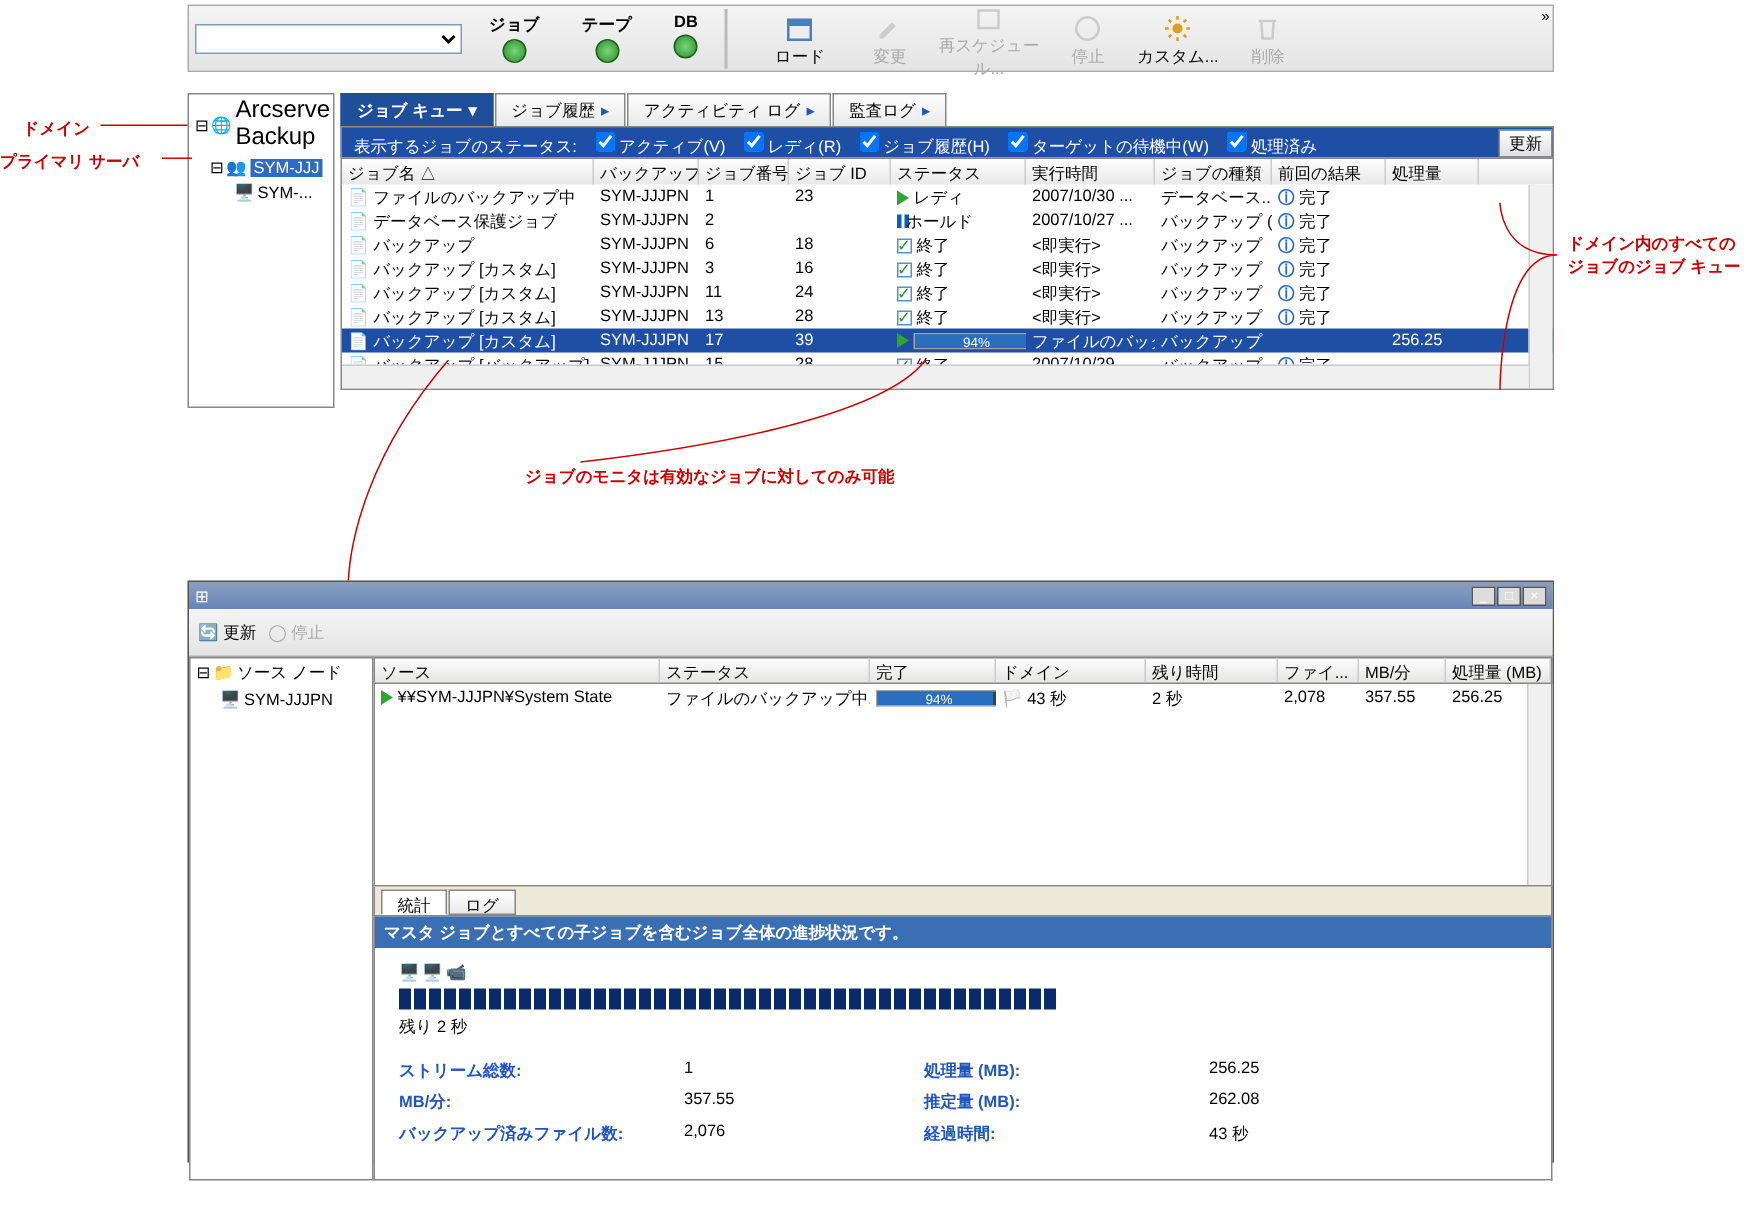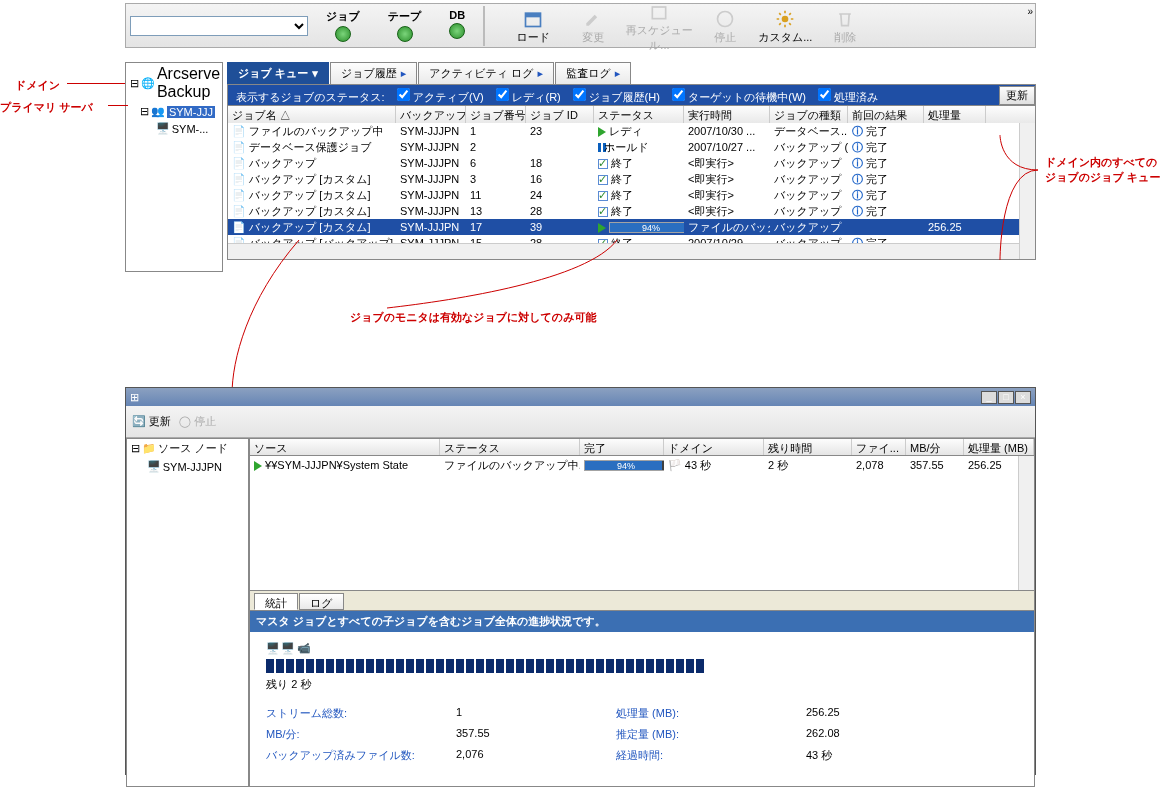--- a/index.html
+++ b/index.html
@@ -77,21 +77,21 @@
 .stats-tabs { height: 20px; display: flex; padding: 2px 0 0 4px; border-bottom: 1px solid #888; background: #ece9d8; }
 .stats-tab { padding: 2px 10px; border: 1px solid #888; background: linear-gradient(#fff,#e9e9e9); margin-right: 1px; position: relative; }
 .stats-tab.active { background: #fff; border-bottom: 1px solid #fff; z-index: 2; }
 .stats-banner { background: #3b6fb3; color: #fff; padding: 3px 6px; font-weight: bold; font-size: 11px; }
 .stats-content { padding: 10px 16px; background: #fff; height: 154px; }
 .stats-icons { display: flex; gap: 2px; margin-bottom: 4px; }
 .big-prog { display: flex; gap: 2px; margin: 4px 0; }
 .big-seg { width: 8px; height: 14px; }
 .seg-fill { background: #0a2a6b; }
 .stats-grid { display: grid; grid-template-columns: 150px 120px 150px 100px; gap: 6px 40px; margin-top: 14px; }
-.stat-label { color: #2156bf; font-weight: normal; }
+.stat-label { color: #2156bf; font-weight: bold; }
 
 
 .c1{width:168px}.c2{width:70px}.c3{width:60px}.c4{width:68px}.c5{width:90px}.c6{width:86px}.c7{width:78px}.c8{width:76px}.c9{width:62px}
 
 
 .m1{width:190px}.m2{width:140px}.m3{width:84px}.m4{width:100px}.m5{width:88px}.m6{width:54px}.m7{width:58px}.m8{width:70px}
 
 .play-ico { display: inline-block; width: 0; height: 0; border-left: 8px solid #2fa52f; border-top: 5px solid transparent; border-bottom: 5px solid transparent; vertical-align: middle; }
 .pause-ico { display: inline-block; width: 3px; height: 9px; background: #0a5fbd; box-shadow: 5px 0 #0a5fbd; vertical-align: middle; }
 .chk-ico { display: inline-block; width: 10px; height: 10px; border: 1px solid #5a8bd4; position: relative; vertical-align: middle; }

